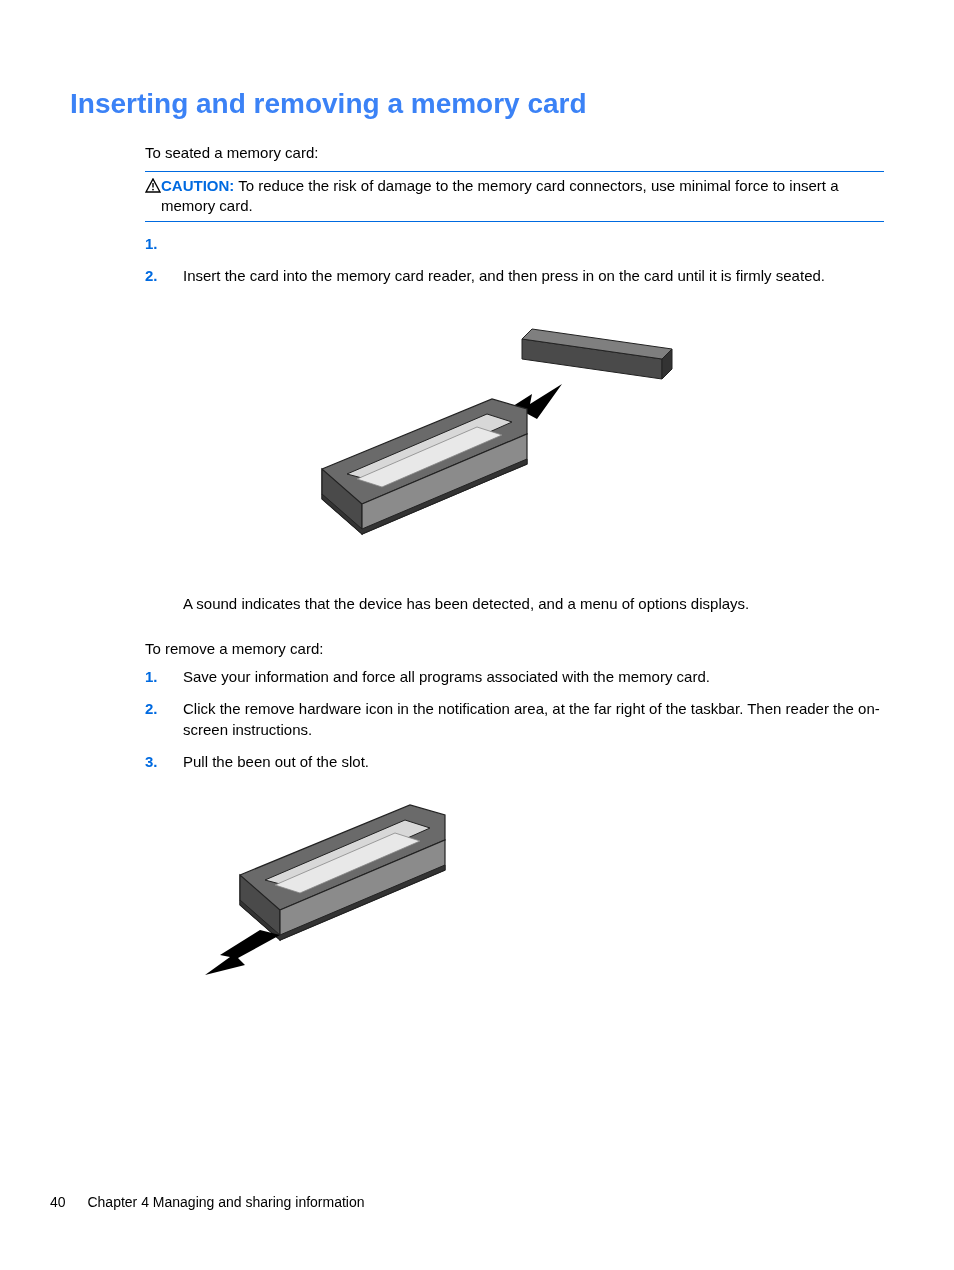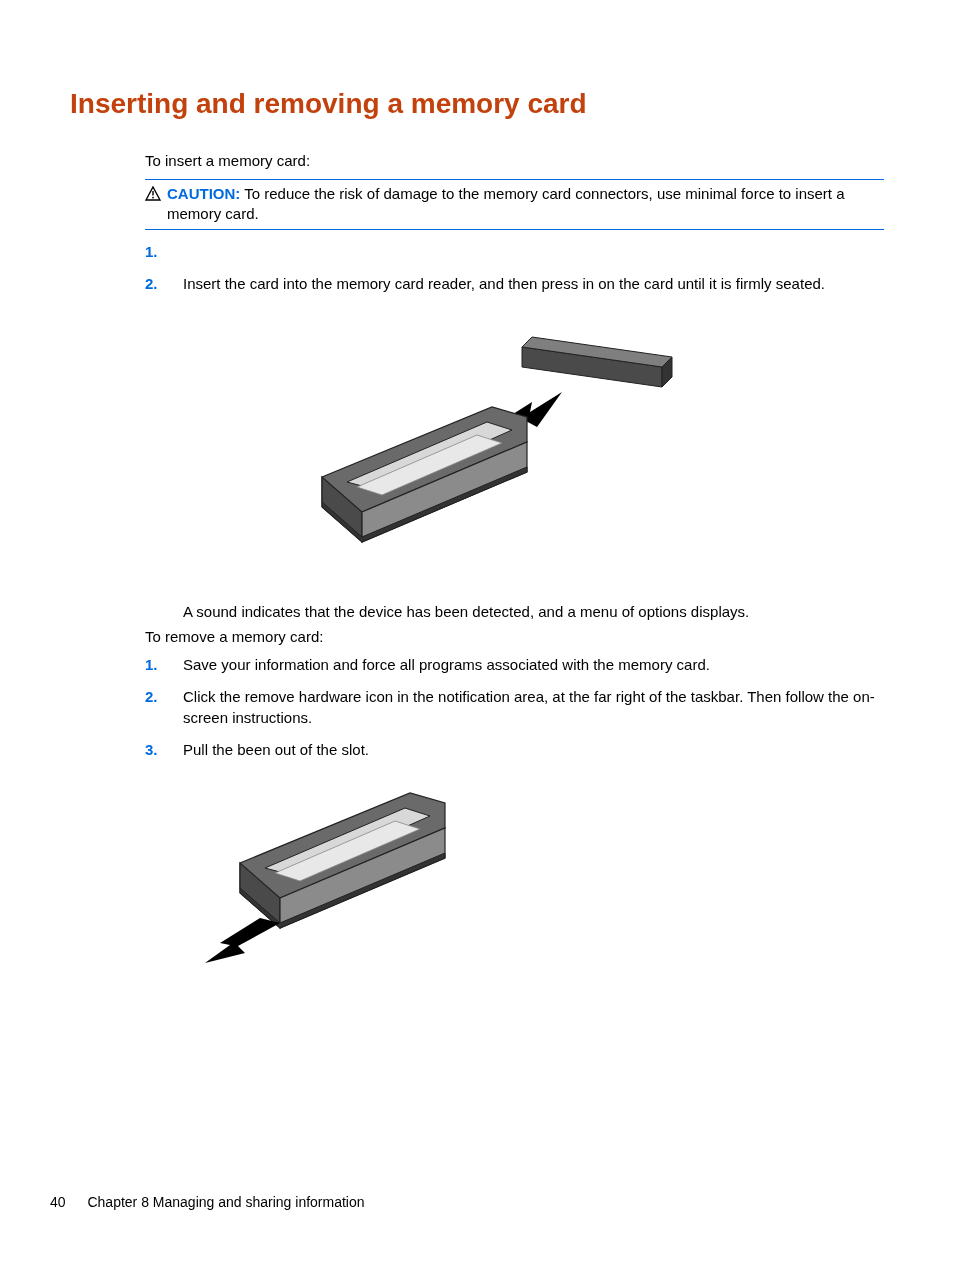--- a/index.html
+++ b/index.html
@@ -9,35 +9,34 @@
     color: #000;
     width: 954px;
     height: 1270px;
     position: relative;
     background: #fff;
   }
   .page {
     padding: 88px 70px 0 70px;
   }
   h1 {
-    color: #c2410c;
+    color: #3b82f6;
     font-size: 28px;
     font-weight: 700;
-    margin-bottom: 32px;
+    margin-bottom: 24px;
   }
   .indent-1 { margin-left: 75px; }
   .intro { margin-bottom: 10px; }
   .caution-box {
     margin-left: 75px;
     border-top: 1px solid #006ae0;
     border-bottom: 1px solid #006ae0;
     padding: 4px 0 4px 0;
     display: flex;
     align-items: flex-start;
-    gap: 6px;
     margin-bottom: 12px;
     margin-top: 6px;
   }
   .caution-icon {
     flex: 0 0 auto;
     margin-top: 2px;
   }
   .caution-label {
     color: #006ae0;
     font-weight: 700;
@@ -63,37 +62,37 @@
     width: 18px;
   }
   .figure {
     text-align: center;
     margin: 18px 0 18px 0;
   }
   .figure svg { display: inline-block; }
   .post-step {
     margin-left: 113px;
     margin-top: 4px;
-    margin-bottom: 8px;
+    margin-bottom: 28px;
   }
   .footer {
     position: absolute;
     bottom: 60px;
     left: 50px;
     font-size: 14px;
   }
   .footer .pg { margin-right: 18px; }
 </style>
 </head>
 <body>
 
 <div class="page">
   <h1>Inserting and removing a memory card</h1>
 
-  <p class="indent-1 intro">To insert a memory card:</p>
+  <p class="indent-1 intro">To seated a memory card:</p>
 
   <div class="caution-box">
     <span class="caution-icon">
       <svg width="16" height="15" viewBox="0 0 16 15">
           <path d="M8 1 L15 14 L1 14 Z" fill="none" stroke="#000" stroke-width="1.4"></path>
           <line x1="8" y1="5" x2="8" y2="9.5" stroke="#000" stroke-width="1.4"></line>
           <circle cx="8" cy="11.6" r="0.9" fill="#000"></circle>
         </svg>
     </span>
     <div class="caution-text">
@@ -147,21 +146,21 @@
   <p class="indent-1 intro">To remove a memory card:</p>
 
 
   <ol class="steps">
     <li>
       <span class="num">1.</span>
       <span>Save your information and force all programs associated with the memory card.</span>
     </li>
     <li>
       <span class="num">2.</span>
-      <span>Click the remove hardware icon in the notification area, at the far right of the taskbar. Then follow the on-screen instructions.</span>
+      <span>Click the remove hardware icon in the notification area, at the far right of the taskbar. Then reader the on-screen instructions.</span>
     </li>
     <li>
       <span class="num">3.</span>
       <span>Pull the been out of the slot.</span>
     </li>
   </ol>
 
   <div class="figure" style="text-align:left; margin-left:120px;">
     <svg width="300" height="200" viewBox="0 0 300 200">
 
@@ -177,14 +176,14 @@
       <g fill="#000">
         <path d="M70 140 L30 165 L40 167 L15 185 L55 175 L48 168 L90 145 Z"></path>
       </g>
     </svg>
   </div>
 
 </div>
 
 <div class="footer">
   <span class="pg">40</span>
-  <span>Chapter 8   Managing and sharing information</span>
+  <span>Chapter 4   Managing and sharing information</span>
 </div>
 
 </body></html>

